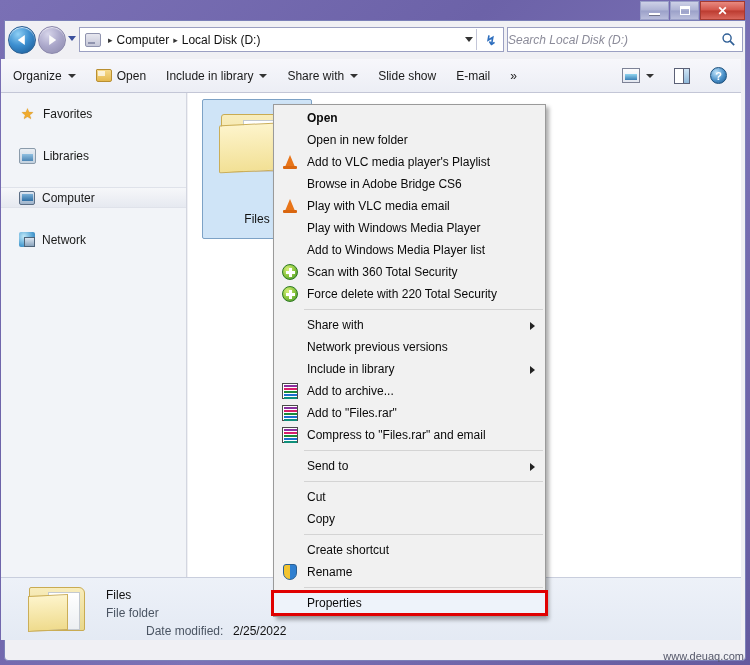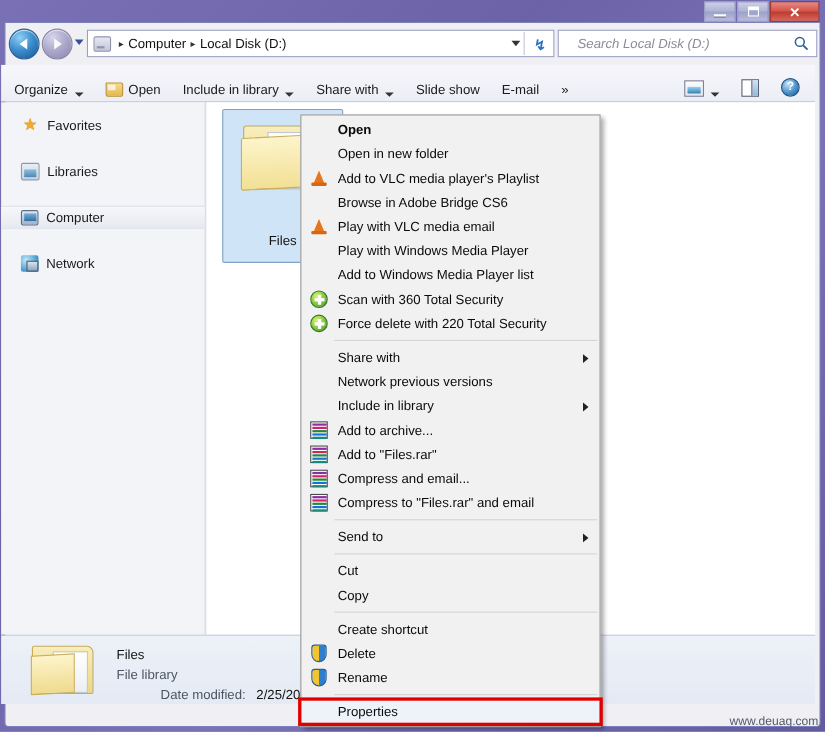--- a/index.html
+++ b/index.html
@@ -112,36 +112,36 @@
     width: 18px; height: 16px;
     color: #2f6fbe; font-size: 13px; font-weight: bold;
     display: flex; align-items: center; justify-content: center;
   }
   #searchbox {
     position: absolute; left: 507px; top: 5px;
     width: 236px; height: 25px;
     background: #fff; border: 1px solid #9ba0c2;
     display: flex; align-items: center;
   }
-  #searchph { font-size: 12px; color: #8b8b99; font-style: italic; margin-left: 17px; }
+  #searchph { font-size: 12px; color: #8b8b99; font-style: italic; margin-left: 0; }
   #searchicon {
     position: absolute; right: 6px; top: 4px;
     width: 15px; height: 15px;
   }
 
   
   #toolbar {
     position: absolute; left: 1px; top: 59px;
     width: 740px; height: 34px;
     background: linear-gradient(180deg, #f7f7fb 0%, #eceef5 100%);
     border-bottom: 1px solid #c3c6d6;
     display: flex; align-items: center;
   }
   .tbitem {
-    display: flex; align-items: flex-end; height: 24px;
+    display: flex; align-items: center; height: 24px;
     padding: 0 8px; margin-left: 4px;
     font-size: 12px; color: #1a1a1a; white-space: nowrap;
   }
   .tbcaret { margin-left: 6px; width: 0; height: 0;
     border-left: 4px solid transparent; border-right: 4px solid transparent; border-top: 4px solid #333; }
   .openico {
     width: 16px; height: 13px; margin-right: 5px;
     background: linear-gradient(180deg, #f5d98c 0%, #e6b94f 100%);
     border: 1px solid #b98f31; border-radius: 1px 2px 2px 2px; position: relative;
   }
@@ -463,21 +463,21 @@
     </div>
   </div>
 
   <div id="details">
     <div id="dfolder">
       <div class="d-back"></div>
       <div class="d-paper"></div>
       <div class="d-front"></div>
     </div>
     <div id="dname">Files</div>
-    <div id="dtype">File library</div>
+    <div id="dtype">File folder</div>
     <div id="ddate">Date modified:</div>
     <div id="ddateval">2/25/2022</div>
   </div>
 
   <div id="ctxmenu">
     <div class="mi bold">
       <span class="mlabel">Open</span>
     </div>
     <div class="mi">
       <span class="mlabel">Open in new folder</span>
@@ -542,30 +542,20 @@
       <span class="mlabel">Add to "Files.rar"</span>
     </div>
     <div class="mi">
       <span class="mico ico-rar">
           <i></i>
           <i></i>
           <i></i>
           <i></i>
           <i></i>
         </span>
-      <span class="mlabel">Compress and email...</span>
-    </div>
-    <div class="mi">
-      <span class="mico ico-rar">
-          <i></i>
-          <i></i>
-          <i></i>
-          <i></i>
-          <i></i>
-        </span>
       <span class="mlabel">Compress to "Files.rar" and email</span>
     </div>
 
     <div class="msep"></div>
 
     <div class="mi">
       <span class="mlabel">Send to</span>
       <span class="msubarrow"></span>
     </div>
 
@@ -575,24 +565,20 @@
       <span class="mlabel">Cut</span>
     </div>
     <div class="mi">
       <span class="mlabel">Copy</span>
     </div>
 
     <div class="msep"></div>
 
     <div class="mi">
       <span class="mlabel">Create shortcut</span>
-    </div>
-    <div class="mi">
-      <span class="mico ico-shield"></span>
-      <span class="mlabel">Delete</span>
     </div>
     <div class="mi">
       <span class="mico ico-shield"></span>
       <span class="mlabel">Rename</span>
     </div>
 
     <div class="msep"></div>
 
     <div class="mi" id="propsrow">
       <span class="mlabel">Properties</span>

